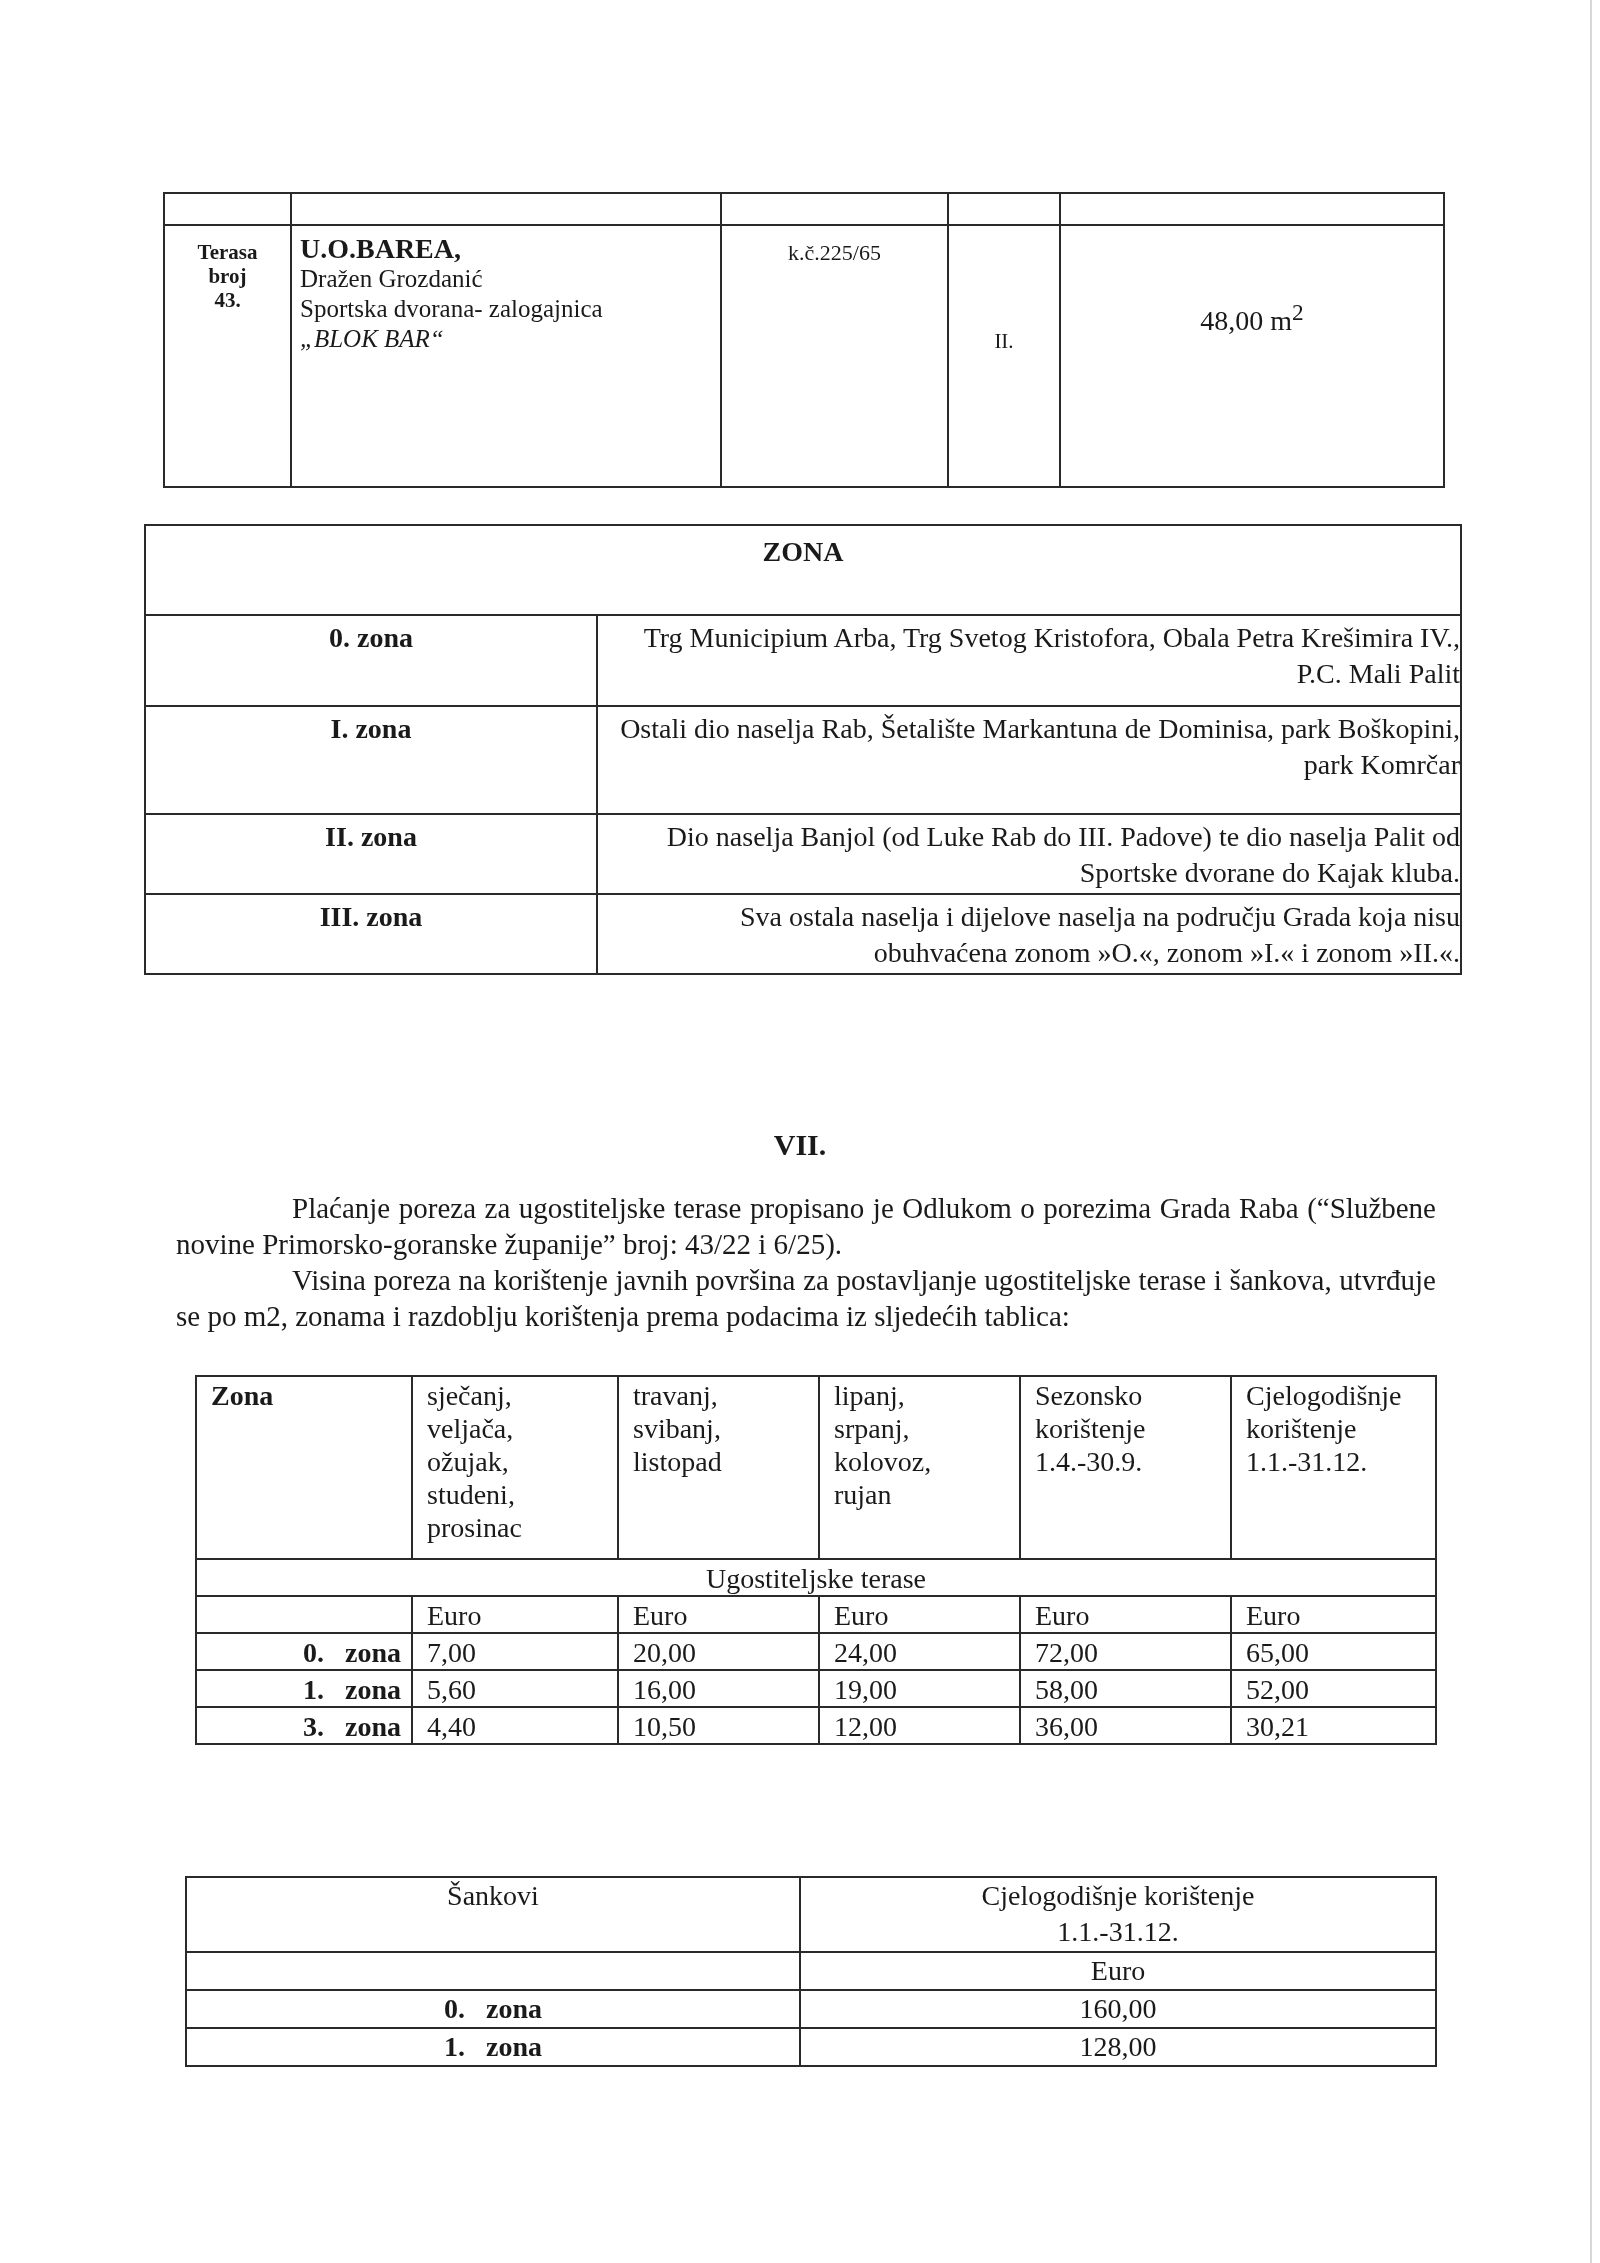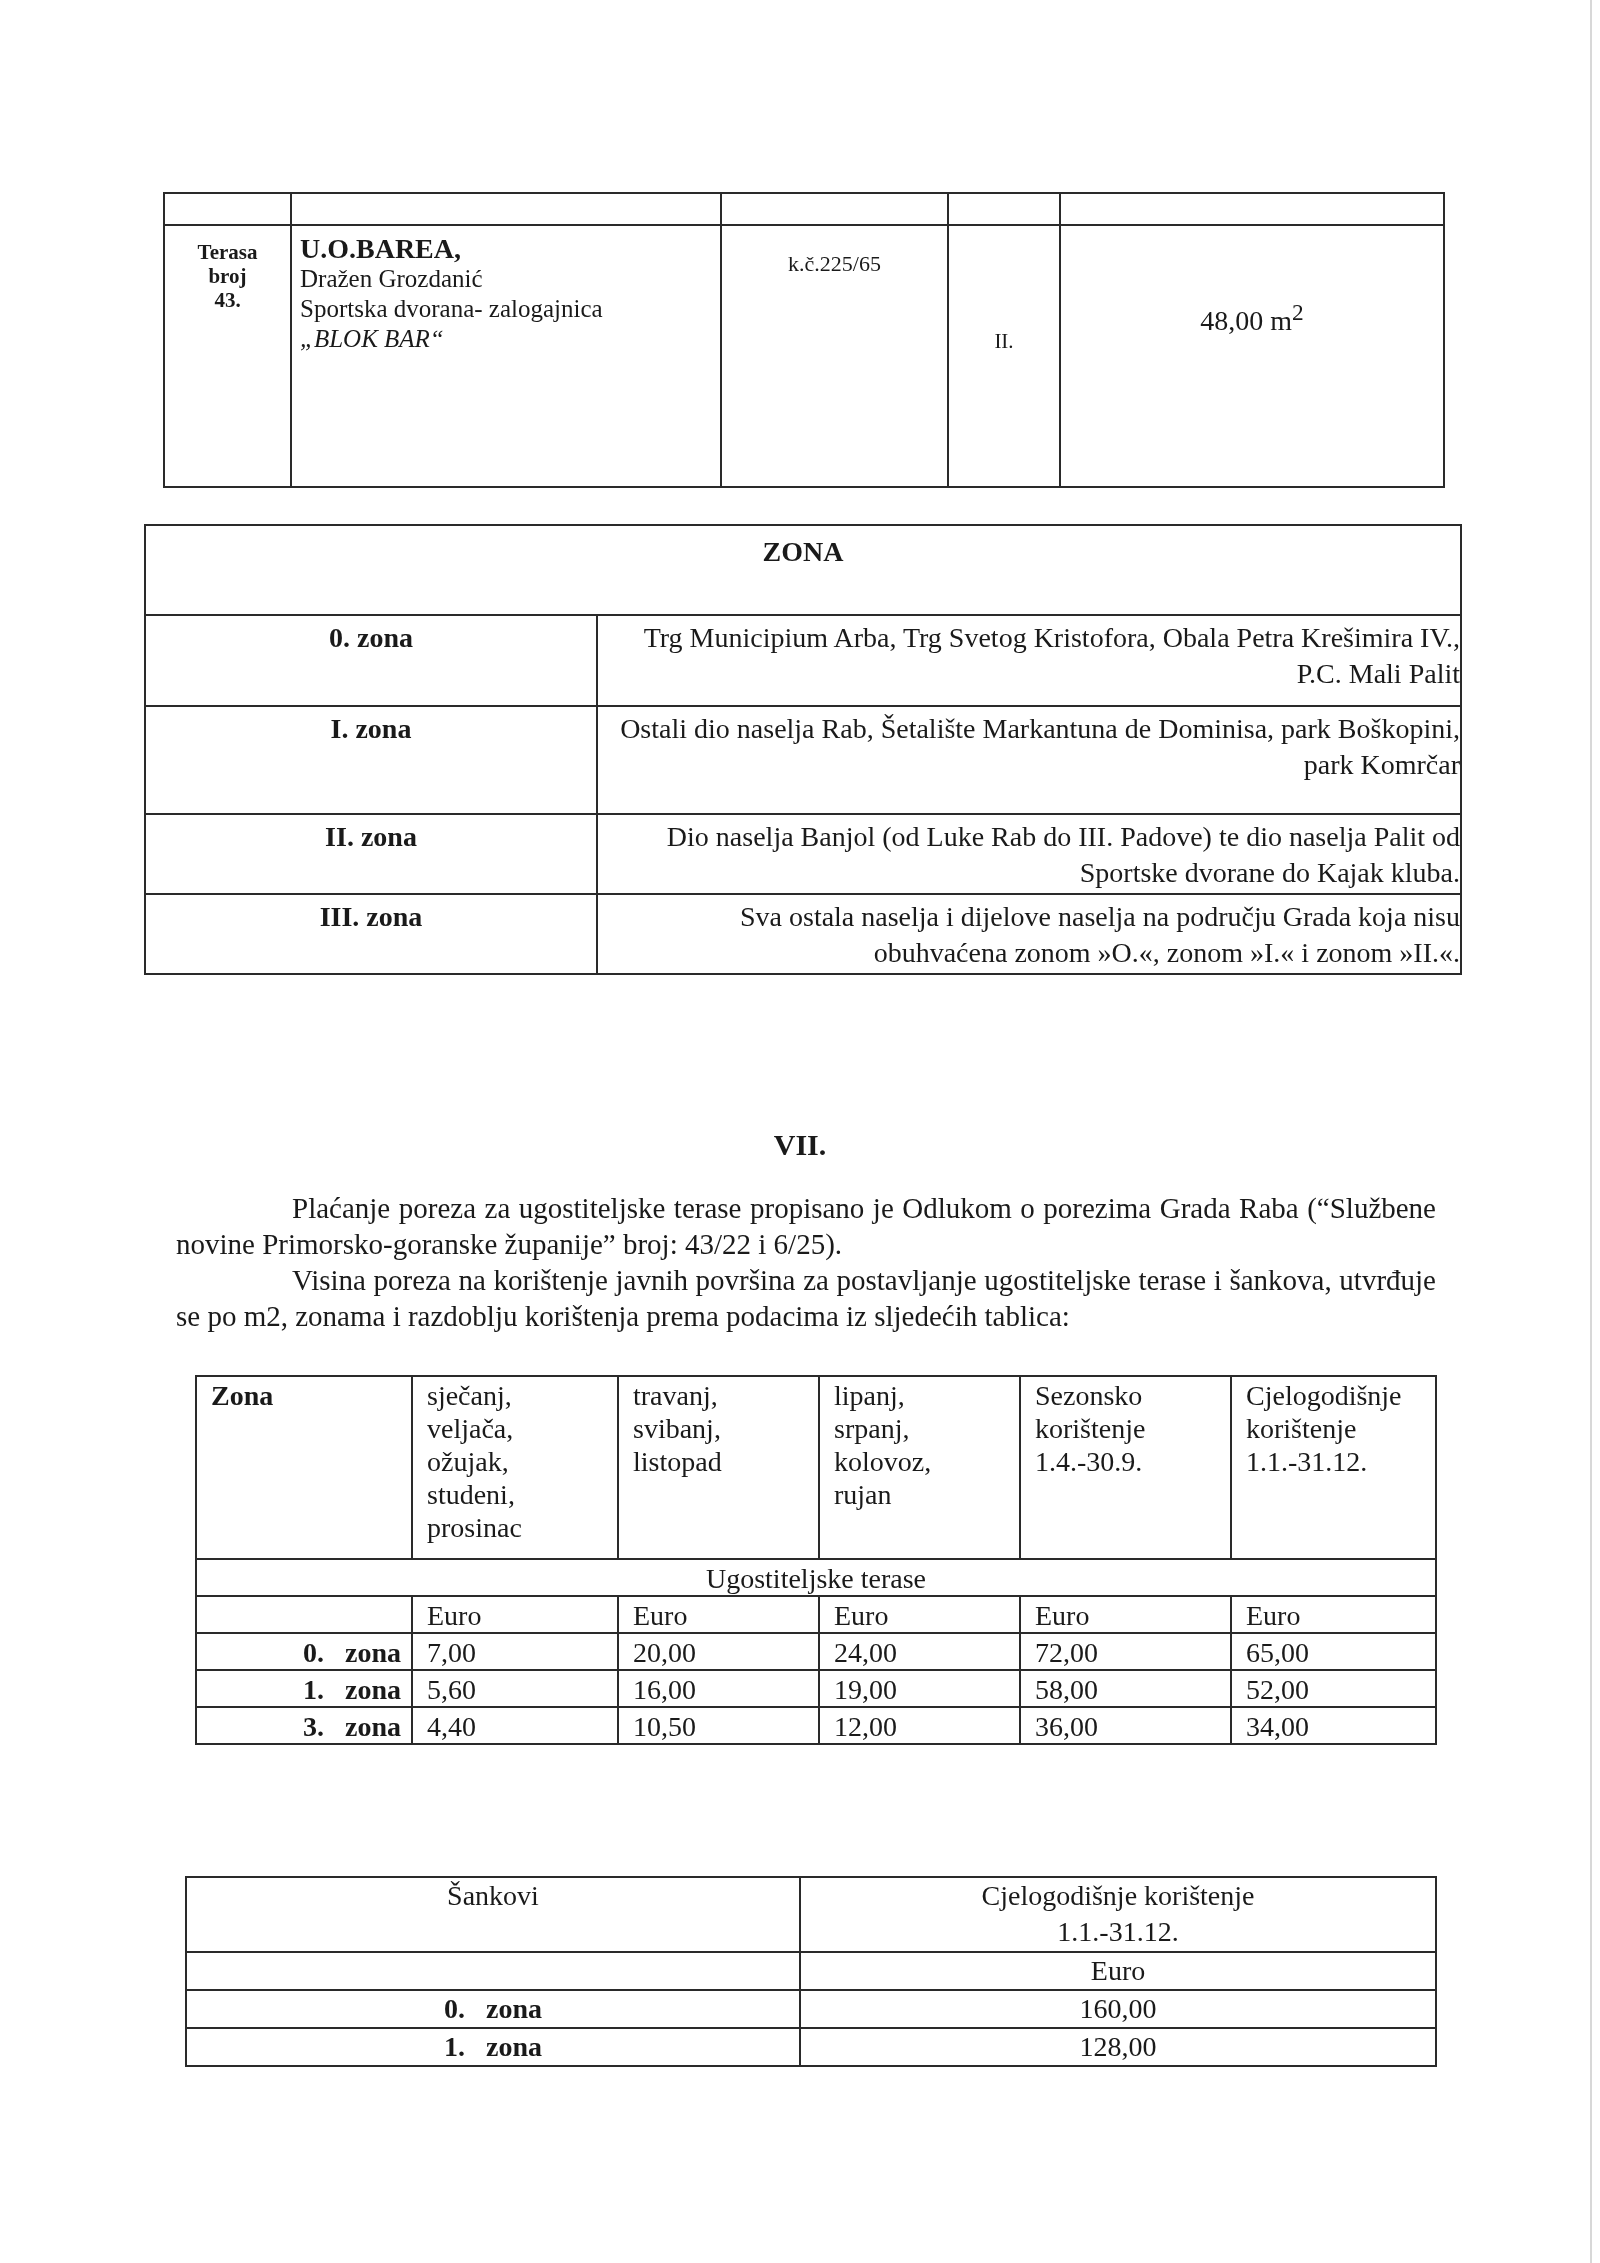--- a/index.html
+++ b/index.html
@@ -11,21 +11,21 @@
   .b { font-weight:bold; }
   .i { font-style:italic; }
 
   
   #t1 { left:163px; top:192px; width:1282px; }
   #t1 td { font-size:25px; line-height:30px; }
   #t1 .hdr td { height:30px; }
   #t1 .row td { height:160px; }
   #t1 .col1 { width:125px; text-align:center; padding-top:14px; font-size:21px; line-height:24px; }
   #t1 .col2 { width:175px+0; padding:8px 0 0 8px; width:420px; }
-  #t1 .col3 { width:225px; text-align:center; padding-top:23px; font-size:22px; }
+  #t1 .col3 { width:225px; text-align:center; padding-top:12px; font-size:22px; }
   #t1 .col4 { width:110px; text-align:center; padding-top:100px; font-size:21px; }
   #t1 .col5 { text-align:center; padding-top:71px; font-size:28px; }
   #t1 .name { font-weight:bold; font-size:28px; }
 
   
   #t2 { left:144px; top:524px; width:1318px; }
   #t2 td { font-size:28px; line-height:36px;text-align:right; }
   #t2 .title { height:80px; text-align:center; font-weight:bold; padding-top:8px; }
   #t2 .zl { width:450px; text-align:center; font-weight:bold; padding-top:4px; }
   #t2 .zd { padding:4px 0 0 14px; }
@@ -156,21 +156,21 @@
     <td>19,00</td>
     <td>58,00</td>
     <td>52,00</td>
   </tr>
   <tr>
     <td class="zlabel" style="white-space:pre">3.   zona</td>
     <td>4,40</td>
     <td>10,50</td>
     <td>12,00</td>
     <td>36,00</td>
-    <td>34,00</td>
+    <td>30,21</td>
   </tr>
 </tbody>
   </table>
 
 <table id="t4">
   <tbody>
       <tr style="height:75px">
     <td class="l">Šankovi</td>
     <td>
       <div>Cjelogodišnje korištenje</div>

